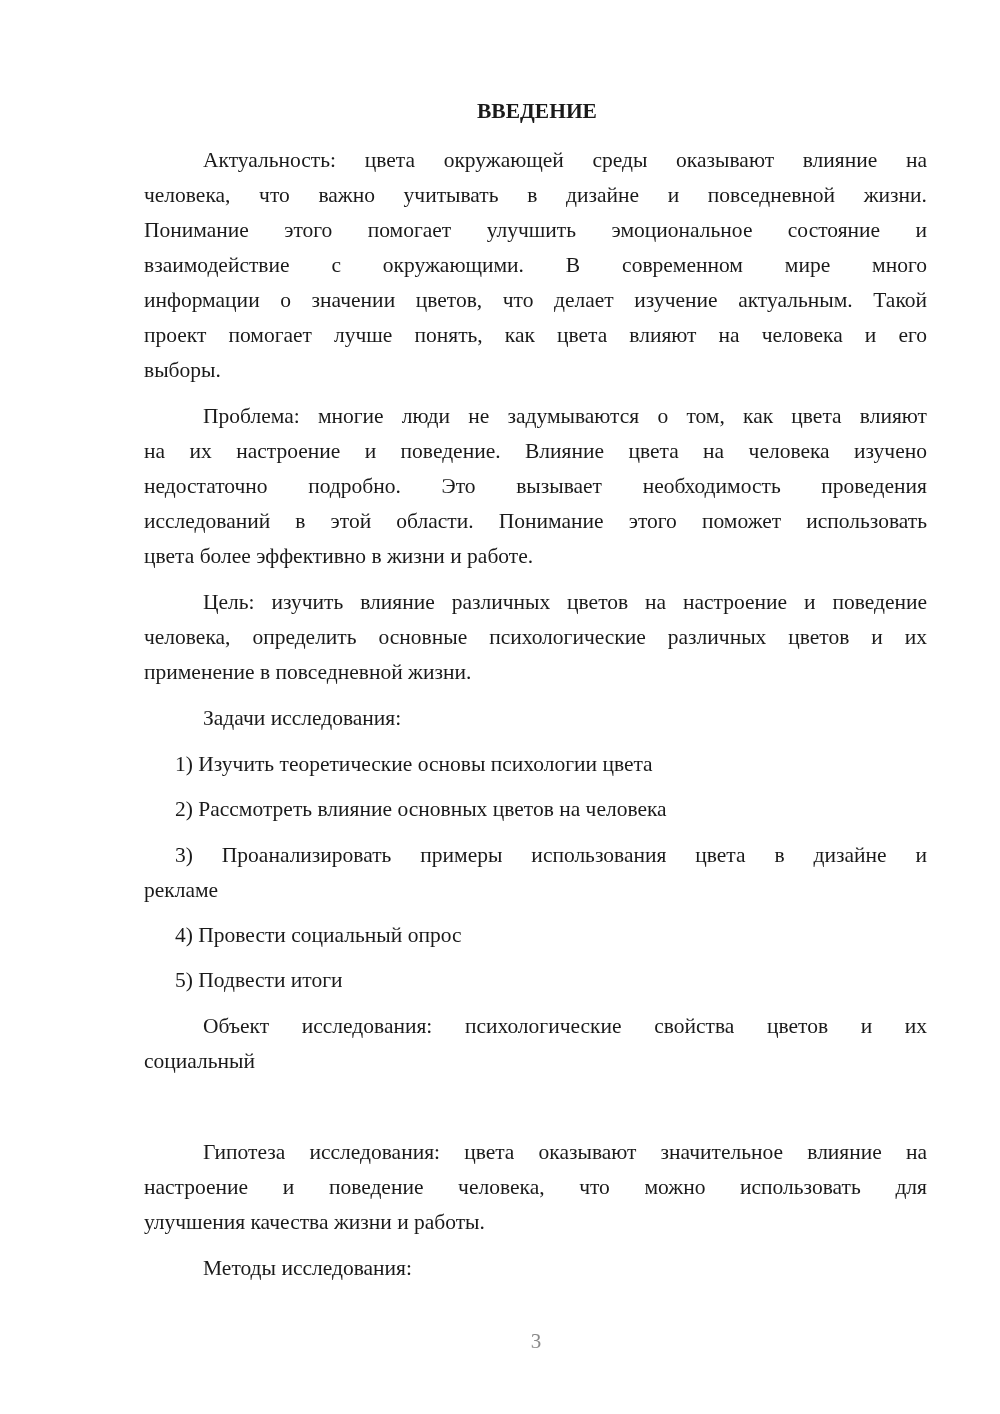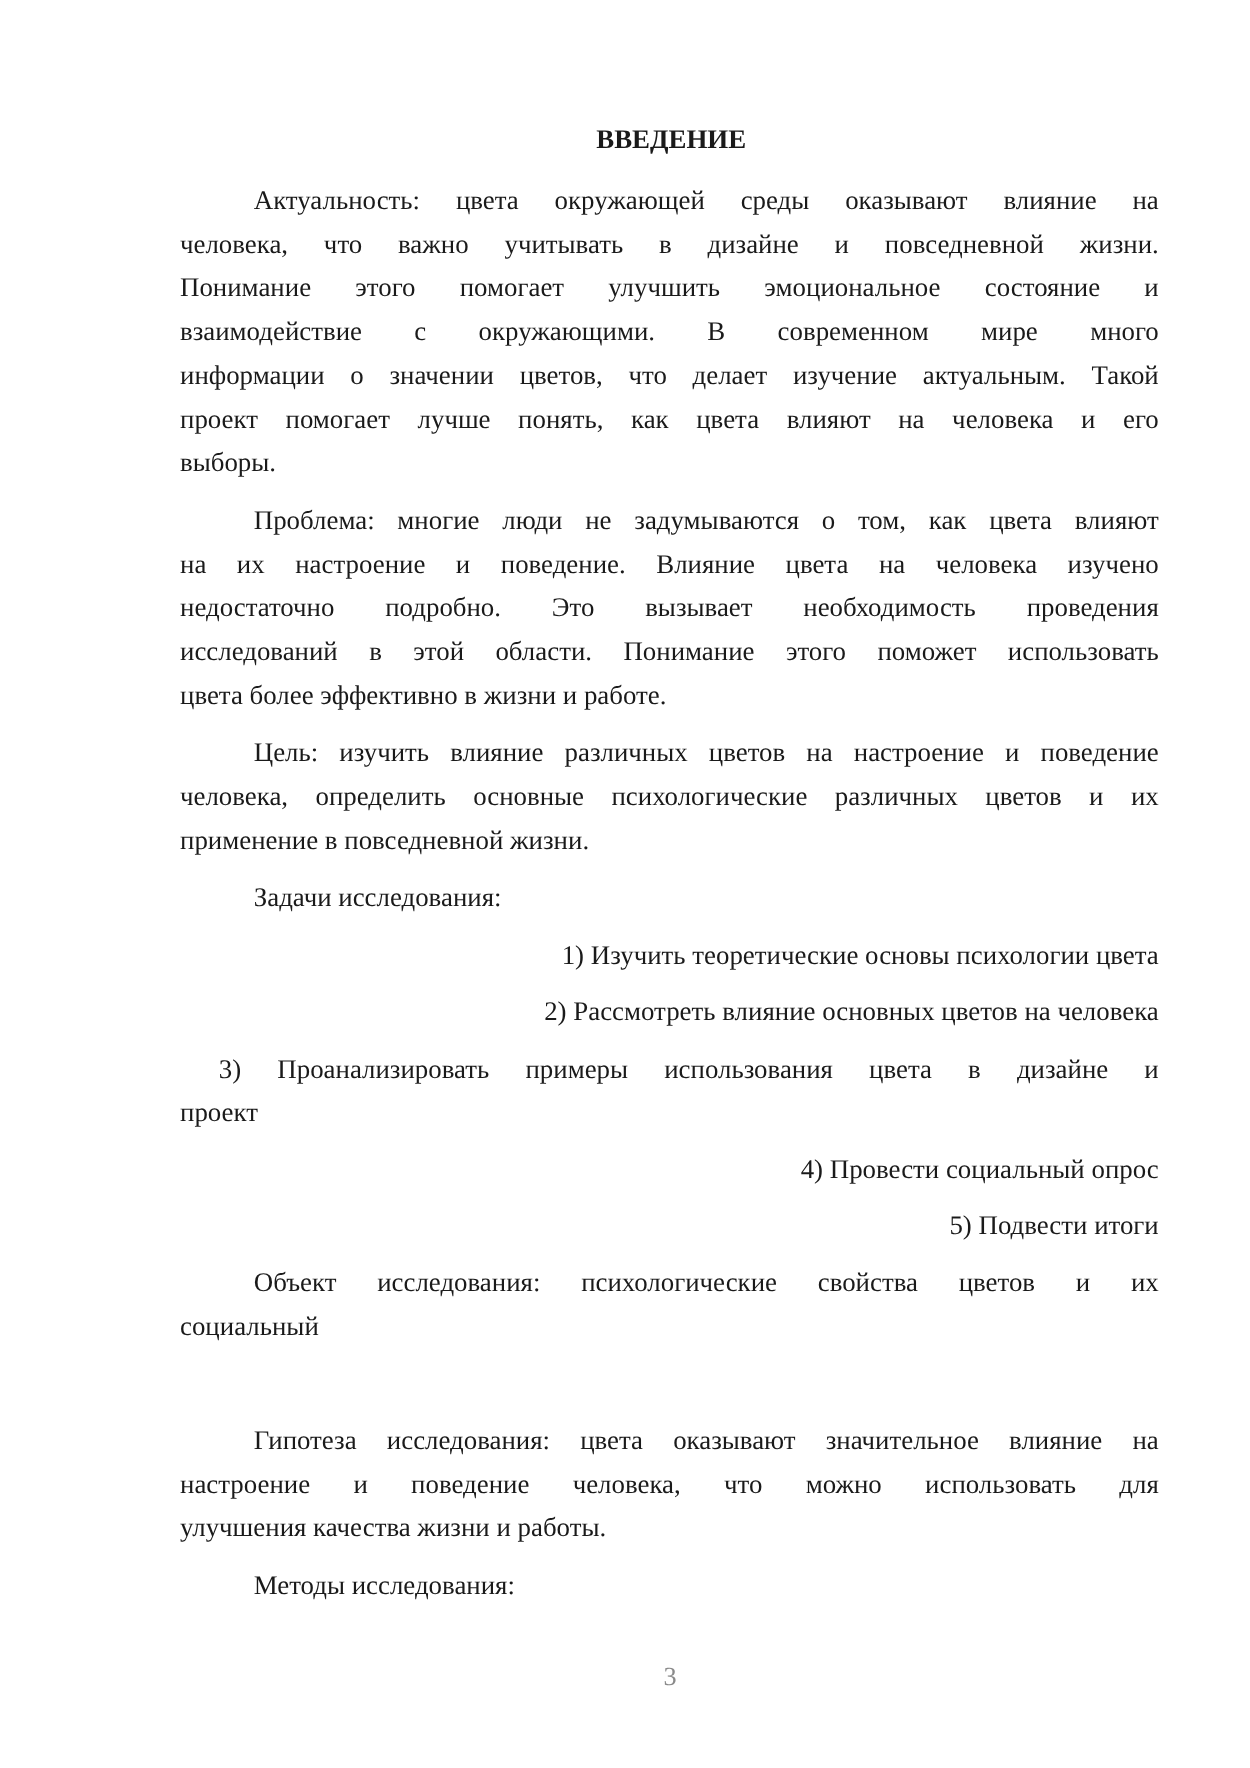--- a/index.html
+++ b/index.html
@@ -2,21 +2,21 @@
 <html><head>
   <meta charset="utf-8">
   <style>
     html, body { margin: 0; padding: 0; background: #ffffff; }
     body { width: 1000px; height: 1414px; position: relative; overflow: hidden;
       font-family: "Liberation Serif", "DejaVu Serif", serif; color: #1a1a1a; }
     .page { position: absolute; left: 0; top: 0; width: 1000px; height: 1122px; }
     .line { position: absolute; left: 144px; width: 783px; font-size: 21.5px; line-height: 35px; white-space: nowrap; }
     .justify { text-align: justify; text-align-last: justify; }
     .indent { left: 203px; width: 724px; }
-    .num { left: 175px; width: 752px; text-align: right; }
+    .num { left: 175px; width: 752px; }
     .title { position: absolute; left: 0; width: 1074px; top: 94px; text-align: center; font-weight: bold; font-size: 21.5px; line-height: 35px; }
     .pagenum { position: absolute; top: 1326px; left: 0; width: 1072px; text-align: center; font-size: 21px; color: #8a8a8a; line-height: 30px; }
   </style>
 </head>
 <body>
 
 <div class="page">
   <div class="title">ВВЕДЕНИЕ</div>
 
   <div class="line indent justify" style="top:143px">Актуальность: цвета окружающей среды оказывают влияние на</div>
@@ -34,21 +34,21 @@
   <div class="line" style="top:539px">цвета более эффективно в жизни и работе.</div>
 
   <div class="line indent justify" style="top:585px">Цель: изучить влияние различных цветов на настроение и поведение</div>
   <div class="line justify" style="top:620px">человека, определить основные психологические различных цветов и их</div>
   <div class="line" style="top:655px">применение в повседневной жизни.</div>
 
   <div class="line indent" style="top:701px">Задачи исследования:</div>
   <div class="line num" style="top:747px">1) Изучить теоретические основы психологии цвета</div>
   <div class="line num" style="top:792px">2) Рассмотреть влияние основных цветов на человека</div>
   <div class="line num justify" style="top:838px">3) Проанализировать примеры использования цвета в дизайне и</div>
-  <div class="line" style="top:873px">проект</div>
+  <div class="line" style="top:873px">рекламе</div>
   <div class="line num" style="top:918px">4) Провести социальный опрос</div>
   <div class="line num" style="top:963px">5) Подвести итоги</div>
 
   <div class="line indent justify" style="top:1009px">Объект исследования: психологические свойства цветов и их</div>
   <div class="line" style="top:1044px">социальный</div>
 
 
   <div class="line indent justify" style="top:1135px">Гипотеза исследования: цвета оказывают значительное влияние на</div>
   <div class="line justify" style="top:1170px">настроение и поведение человека, что можно использовать для</div>
   <div class="line" style="top:1205px">улучшения качества жизни и работы.</div>

